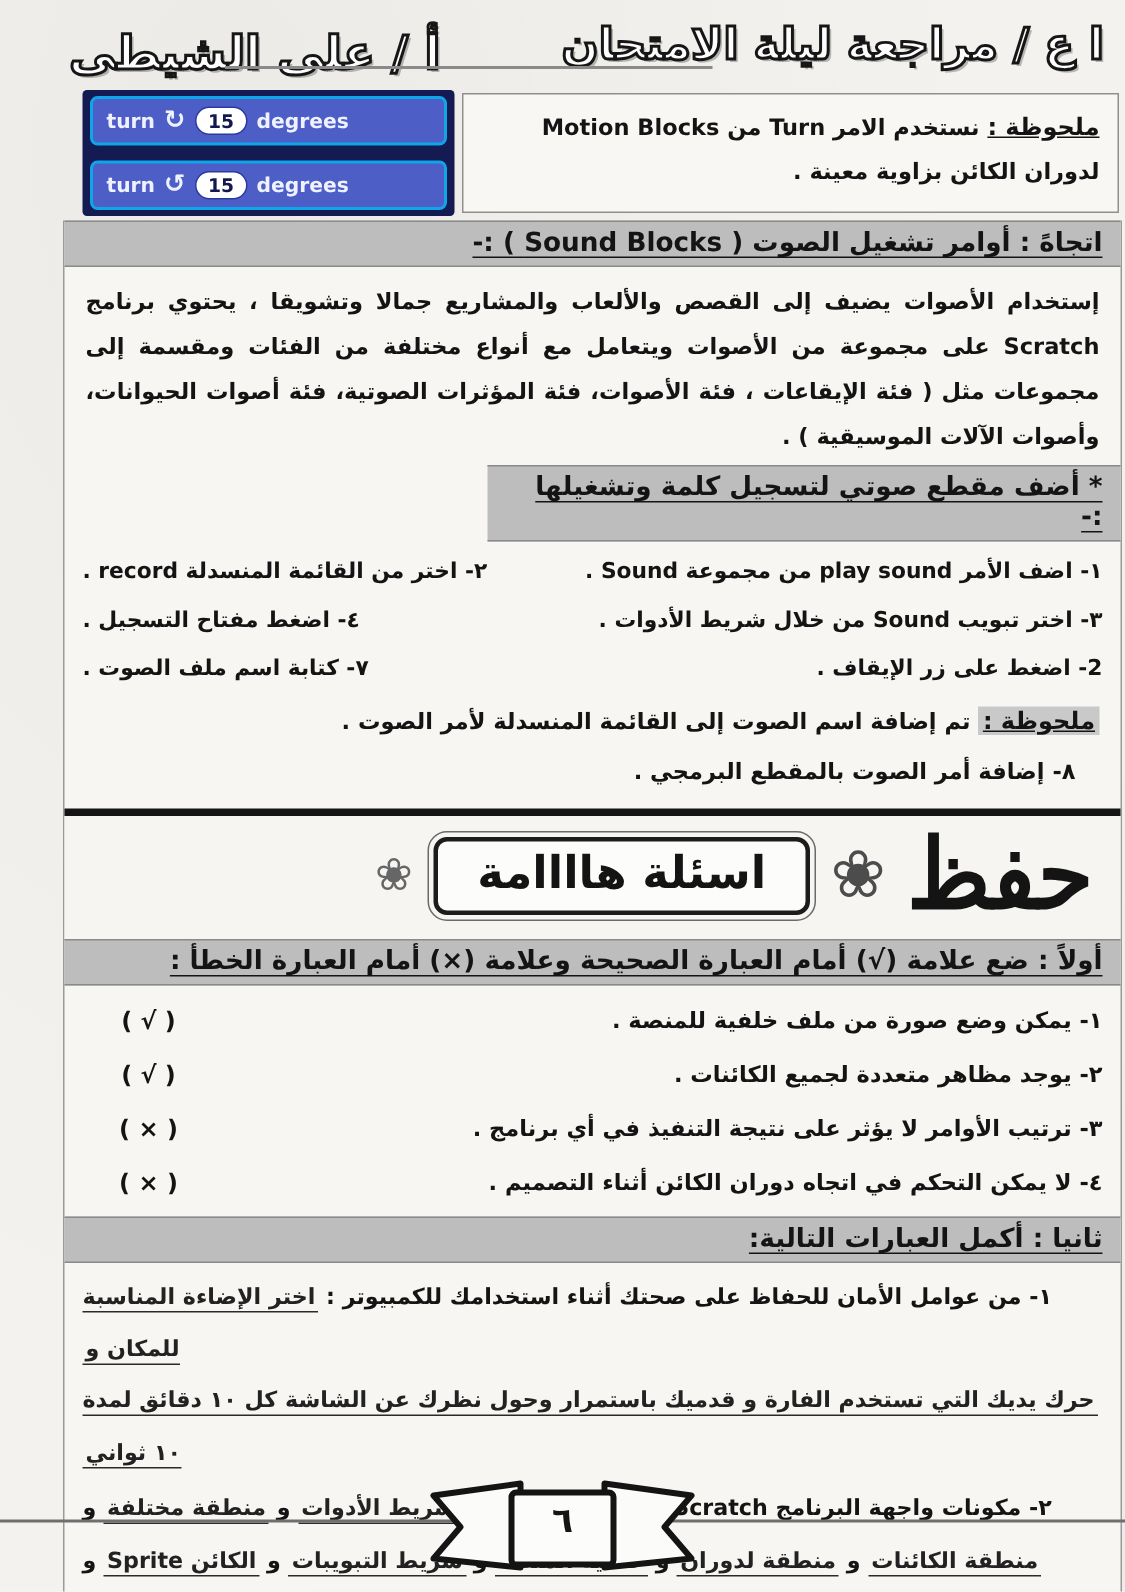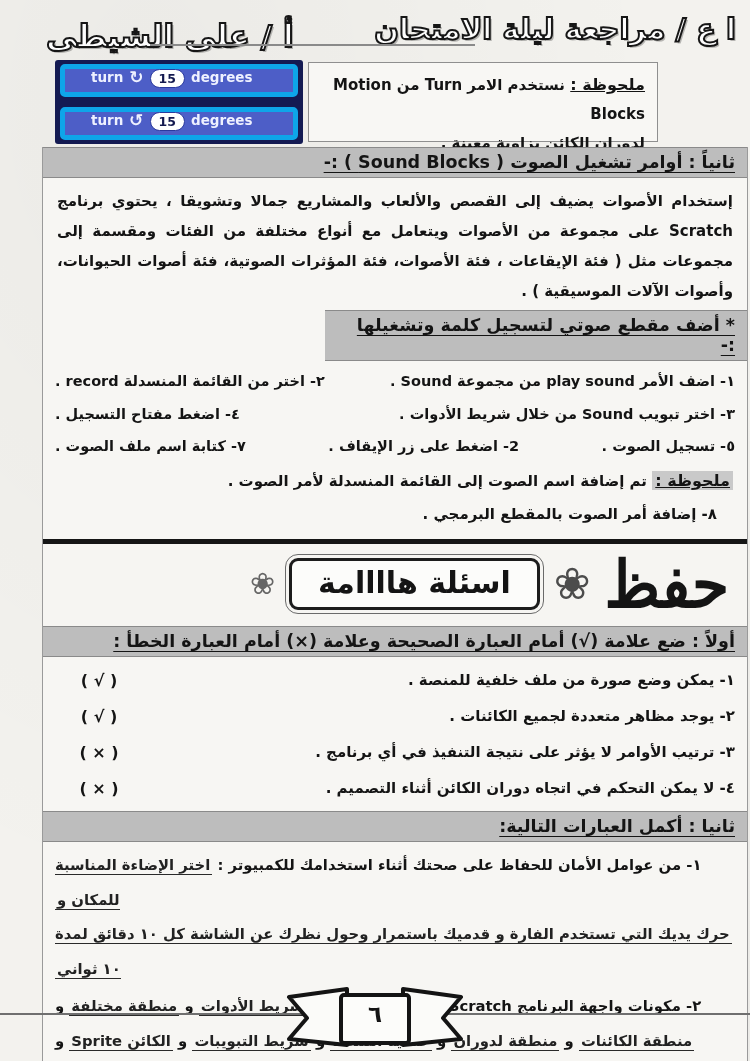--- a/index.html
+++ b/index.html
@@ -27,33 +27,33 @@
   .hdr-left{top:18px;left:46px;font-size:31px;}
   .hdr-line{position:absolute;top:44px;left:150px;width:325px;height:2px;background:#8a8a8a;}
 
   
   .scratch-panel{
     position:absolute;left:55px;top:60px;width:248px;height:84px;
     background:#141a52;border-radius:3px;padding:4px 5px;box-sizing:border-box;
     display:flex;flex-direction:column;justify-content:space-between;
   }
   .sblock{
-    height:33px;background:#4d5ec7;border:5px solid #0ea5e9;border-radius:5px;
-    display:flex;align-items:flex-start;gap:6px;padding:0 26px;box-sizing:border-box;
+    height:33px;background:#4d5ec7;border:2px solid #0ea5e9;border-radius:5px;
+    display:flex;align-items:center;gap:6px;padding:0 9px;box-sizing:border-box;
     color:#eef1ff;font-size:13.5px;font-weight:700;
   }
   .sblock .arrow{font-size:17px;line-height:1;}
   .sblock .pill{
     background:#fff;color:#13194f;border-radius:11px;padding:1px 8px;
     font-size:12.5px;font-weight:700;border:1px solid #2b3a9e;
   }
 
   
   .note-box{
-    position:absolute;left:308px;top:62px;width:350px;height:80px;box-sizing:border-box;
+    position:absolute;left:308px;top:62px;width:438px;height:80px;box-sizing:border-box;
     border:1.5px solid #8f8f8f;background:#f8f7f4;
     padding:7px 12px;direction:rtl;text-align:right;
     font-size:15px;font-weight:700;line-height:1.9;
   }
   .note-label{ text-decoration:underline;font-size:16px;font-weight:900; }
   .note-label.hl{ background:#c9c9c9;padding:0 3px; }
 
   
   .content{
     position:absolute;left:42px;top:147px;width:706px;box-sizing:border-box;
@@ -147,37 +147,36 @@
   </div>
 
   <div class="note-box">
     <span class="note-label">ملحوظة :</span>
     <span>نستخدم الامر Turn من Motion Blocks</span><br>
     <span>لدوران الكائن بزاوية معينة .</span>
   </div>
 
   <div class="content">
 
-    <div class="graybar">ثانياً : أوامر تشغيل الصوت ( Sound Blocks ) :-</div>
+    <div class="graybar">اتجاهً : أوامر تشغيل الصوت ( Sound Blocks ) :-</div>
 
     <div class="para">إستخدام الأصوات يضيف إلى القصص والألعاب والمشاريع جمالا وتشويقا ، يحتوي برنامج Scratch على مجموعة من الأصوات ويتعامل مع أنواع مختلفة من الفئات ومقسمة إلى مجموعات مثل ( فئة الإيقاعات ، فئة الأصوات، فئة المؤثرات الصوتية، فئة أصوات الحيوانات، وأصوات الآلات الموسيقية ) .</div>
 
     <div class="graybar half">* أضف مقطع صوتي لتسجيل كلمة وتشغيلها :-</div>
 
     <div class="steps">
       <div class="step-row">
         <span>١- اضف الأمر play sound من مجموعة Sound .</span>
         <span>٢- اختر من القائمة المنسدلة record .</span>
       </div>
       <div class="step-row">
         <span>٣- اختر تبويب Sound من خلال شريط الأدوات .</span>
         <span>٤- اضغط مفتاح التسجيل .</span>
       </div>
       <div class="step-row">
-        <span>٥- تسجيل الصوت .</span>
         <span>2- اضغط على زر الإيقاف .</span>
         <span>٧- كتابة اسم ملف الصوت .</span>
       </div>
     </div>
 
     <div class="note-line">
       <span class="note-label hl">ملحوظة :</span>
       <span>تم إضافة اسم الصوت إلى القائمة المنسدلة لأمر الصوت .</span>
     </div>
 

